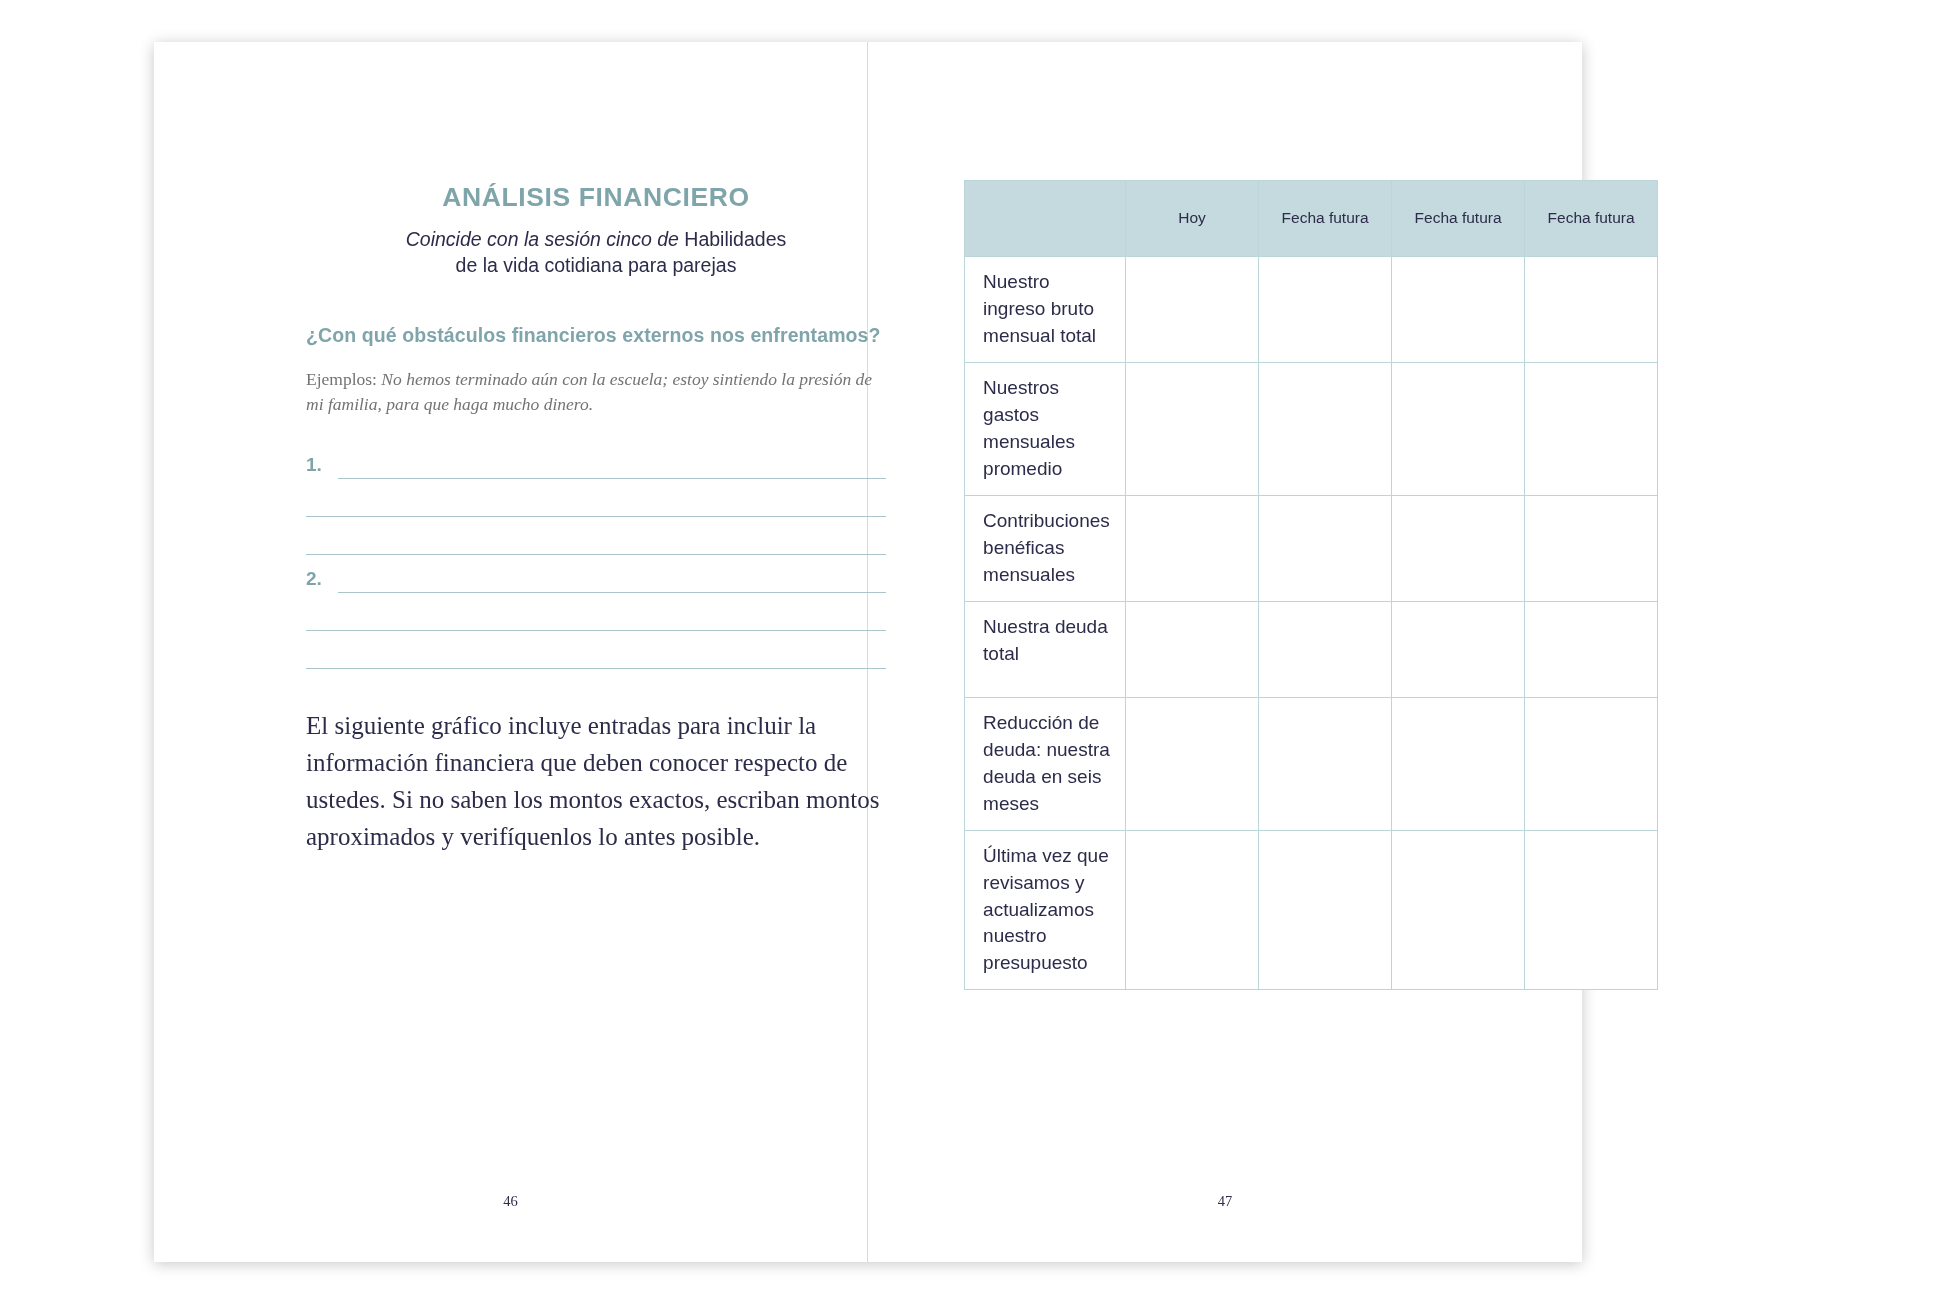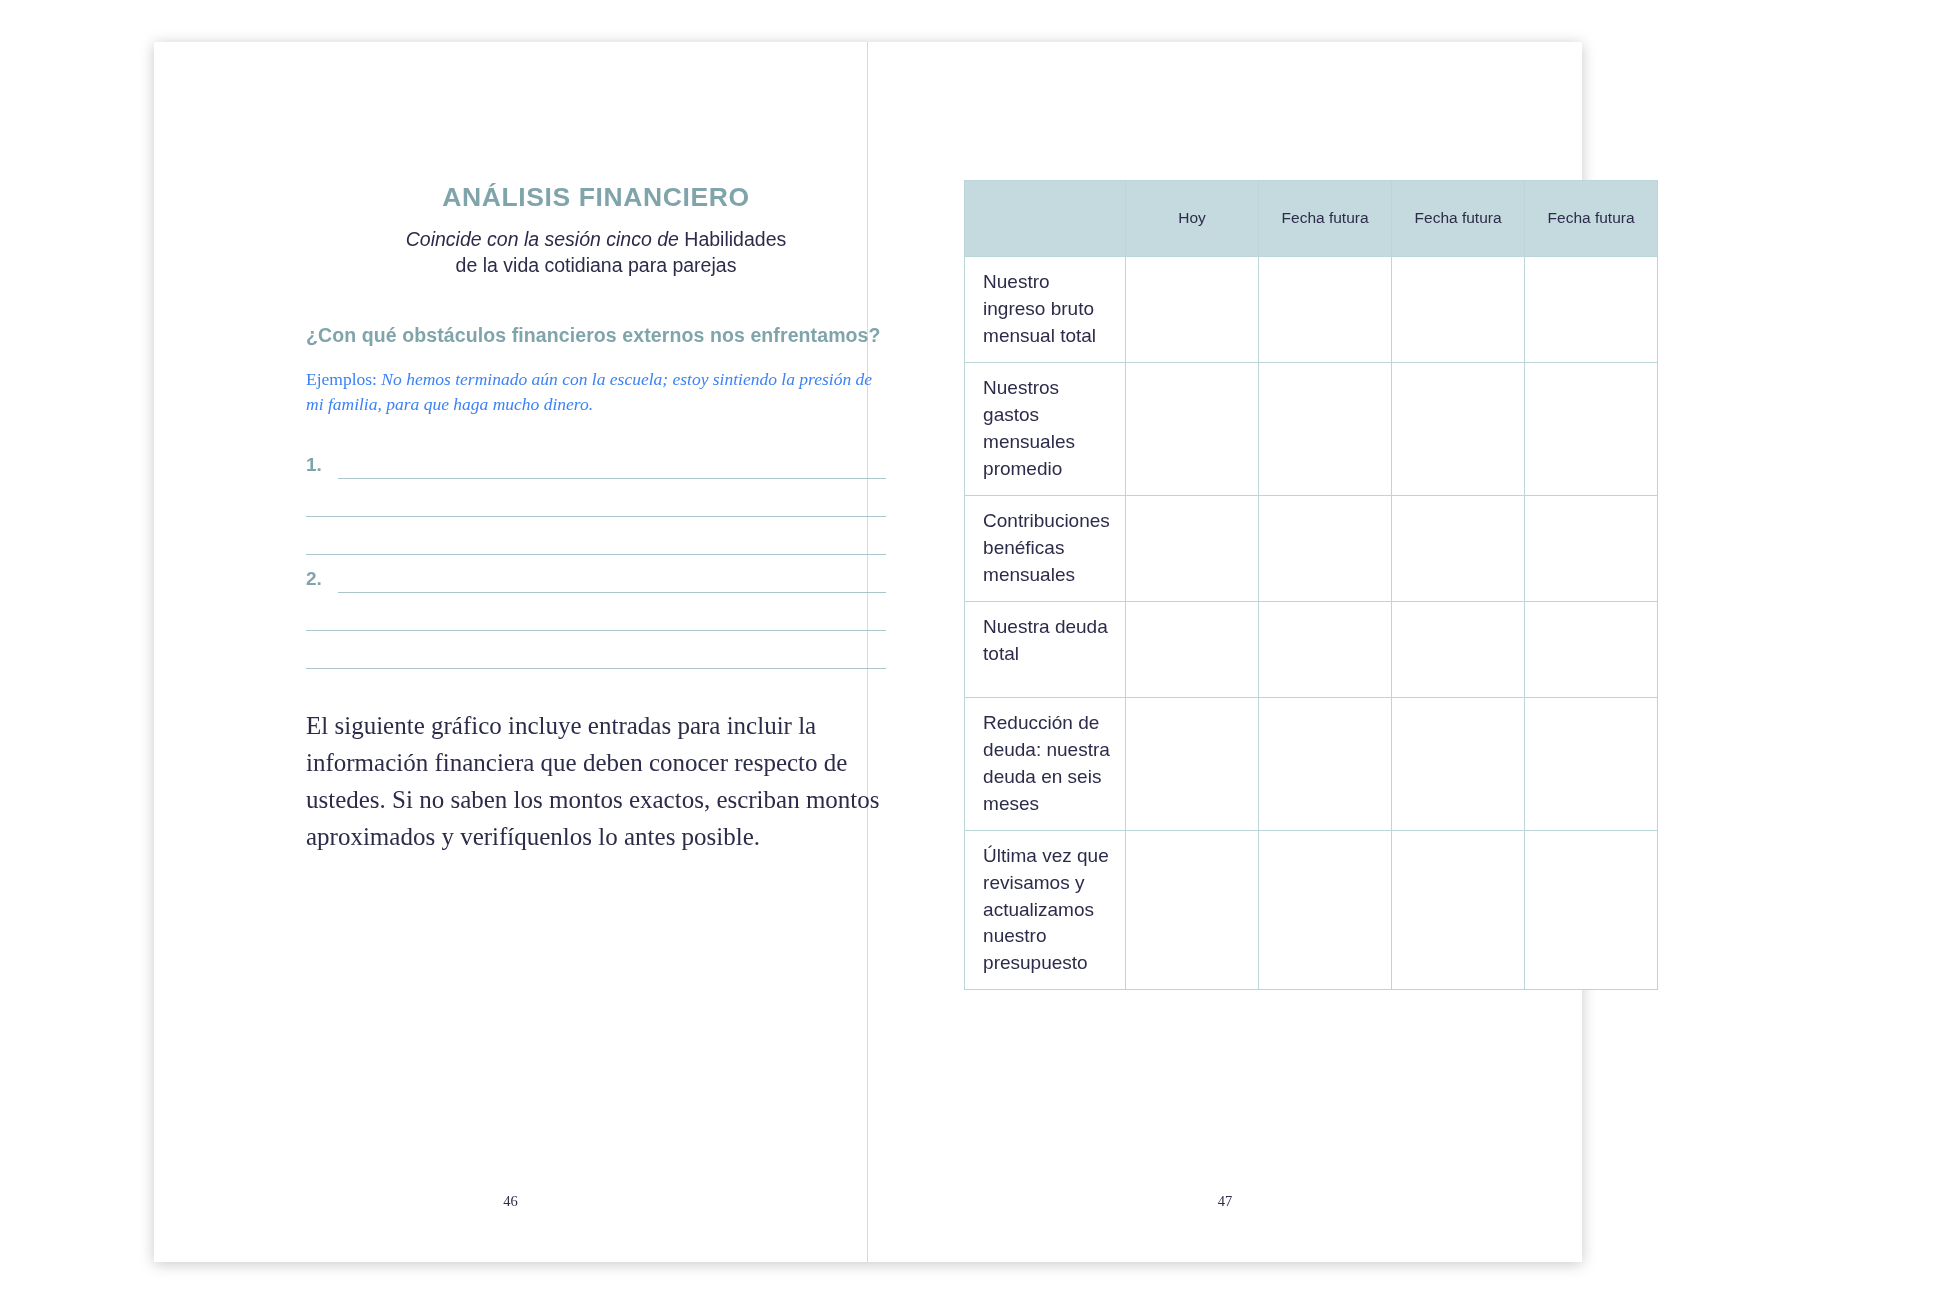--- a/index.html
+++ b/index.html
@@ -69,21 +69,21 @@
   .question {
     margin-top: 45px;
     color: #7fa5ab;
     font-size: 19.5px;
     font-weight: 600;
     line-height: 1.32;
     letter-spacing: 0.1px;
   }
   .examples {
     margin-top: 18px;
-    color: #3b82f6;
+    color: #737373;
     font-family: "Liberation Serif", serif;
     font-size: 17.5px;
     line-height: 1.42;
   }
   .examples .ital {
     font-style: italic;
   }
   .lines-block {
     margin-top: 24px;
   }

